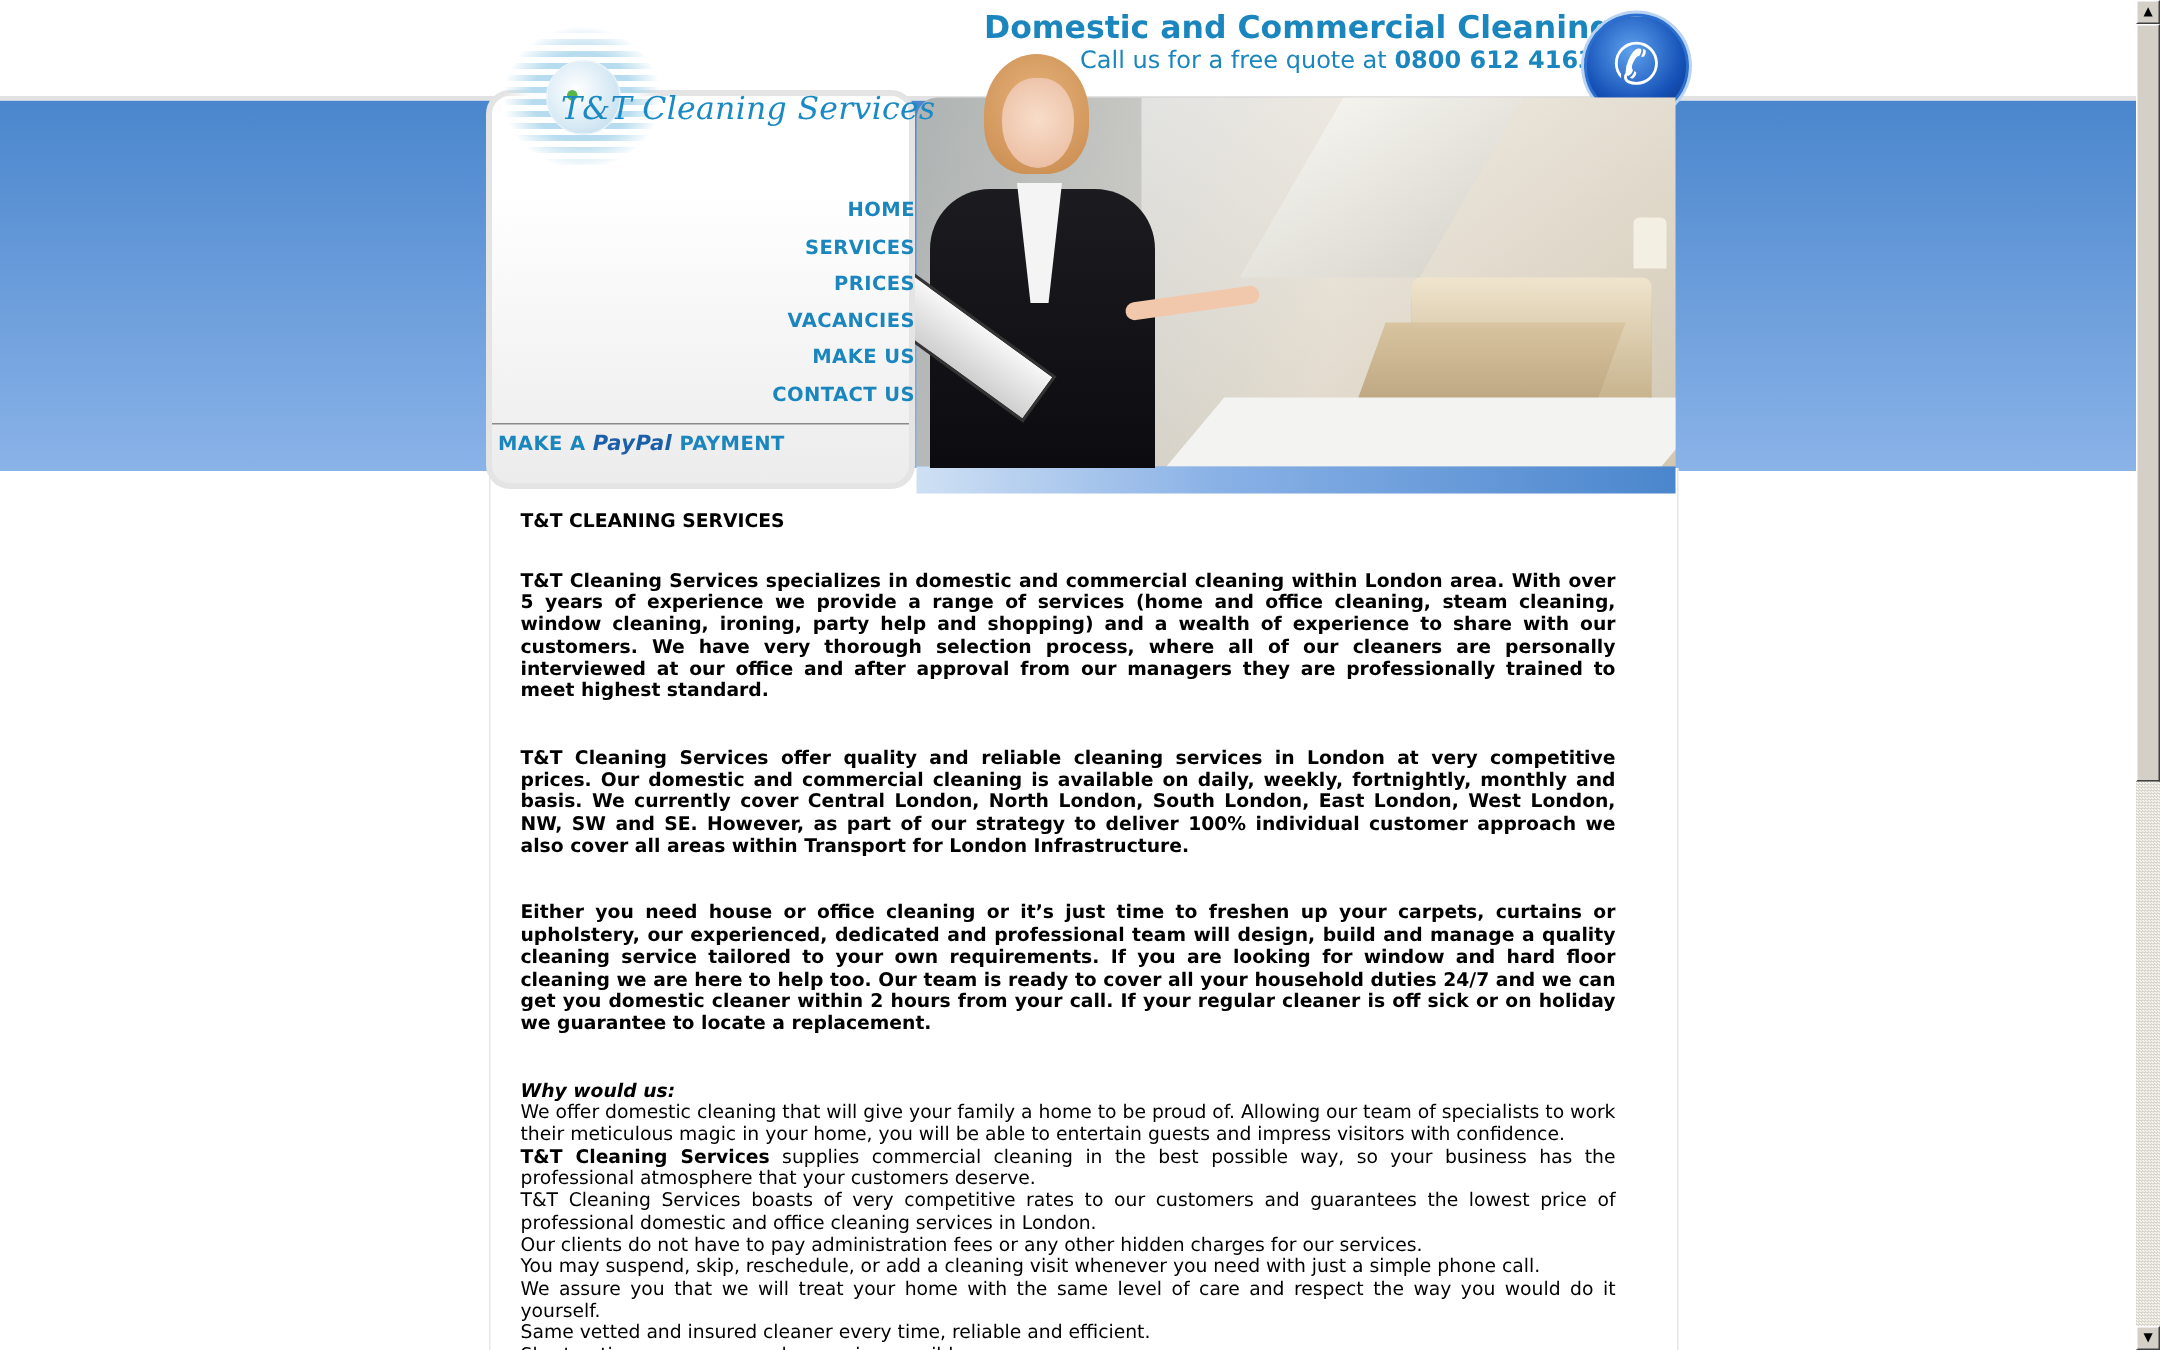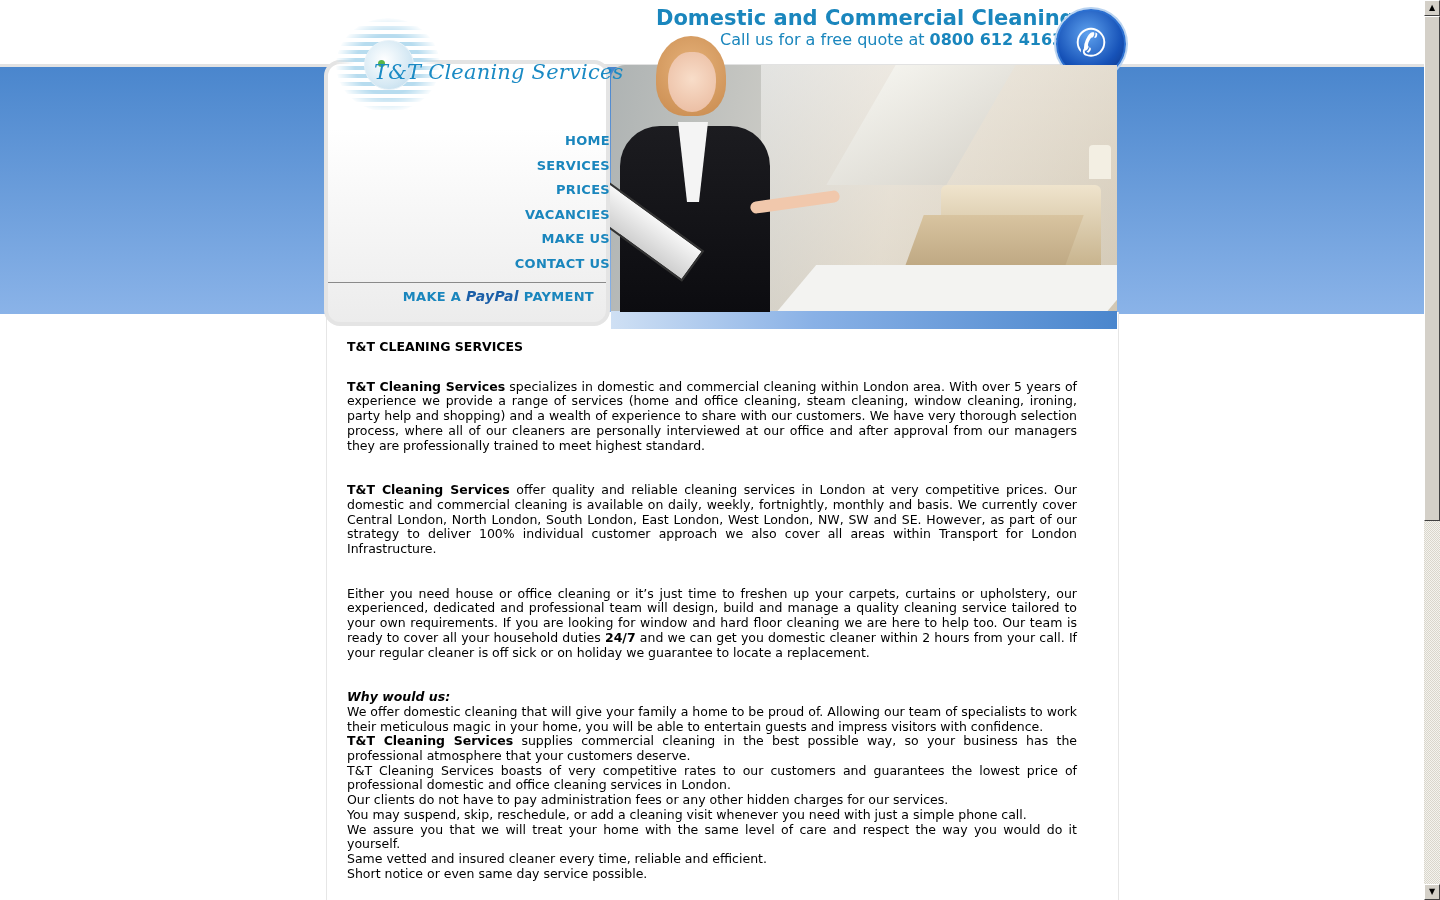--- a/index.html
+++ b/index.html
@@ -41,21 +41,21 @@
     position:absolute; left:38px; top:48px; white-space:nowrap;
     font-family:"DejaVu Serif", serif; font-style:italic; font-size:21px; color:#1a8ac4; letter-spacing:0.2px;
   }
   .nav { position:absolute; left:42px; top:106px; width:246px; text-align:right;margin-top:24px; }
   .nav a {
     display:block; height:24.6px; line-height:22px;
     font-weight:bold; font-size:13px; color:#1a86bd; text-decoration:none; letter-spacing:0.3px;
   }
   .nav-divider { position:absolute; left:6px; top:282px; width:278px; border-top:1px solid #8a8a8a; }
   .paypal-btn {
-    position:absolute; left:26px; top:288px; width:246px; text-align:right;
+    position:absolute; left:10px; top:288px; width:246px; text-align:left;
     font-weight:bold; font-size:13px; color:#1a86bd; text-decoration:none; letter-spacing:0.3px;
   }
   .paypal-logo { font-style:italic; color:#1b2f6b; font-size:14px; font-weight:bold; }
   .paypal-logo span { color:#1b5fa8; }
   
   .header-title {
     position:absolute; left:334px; top:6px; white-space:nowrap;
     font-weight:bold; font-size:21px; color:#1a86bd;
   }
   .header-call {
@@ -107,21 +107,21 @@
   .hero-strip {
     position:absolute; left:289px; top:311px; width:506px; height:18px;
     background:linear-gradient(90deg, #cfe0f4, #89b1e6 40%, #4a86cd);
   }
   
   .content {
     position:absolute; left:25px; top:340px; width:730px;
     font-size:12.5px; line-height:14.7px; color:#000;
   }
   .content h1 { font-size:12.5px; font-weight:bold; margin:0 0 25px 0; line-height:14.7px; }
-  .content p { margin:0 0 30px 0; text-align:justify; }
+  .content p { margin:0 0 30px 0; text-align:justify;font-weight:bold; }
   .content .why { margin:0; }
   .content .why-title { font-style:italic; font-weight:bold; }
   .content .line { display:block; text-align:justify; }
   
   .scrollbar { position:absolute; left:1424px; top:0; width:16px; height:900px;
     background-color:#eeede5;
     background-image:repeating-conic-gradient(#f4f3ee 0 25%, #d9d6cc 0 50%);
     background-size:2px 2px; }
   .sb-btn { position:absolute; left:0; width:16px; height:16px; background:#d4d0c8;
     border:1px solid; border-color:#fff #404040 #404040 #fff; box-sizing:border-box;

